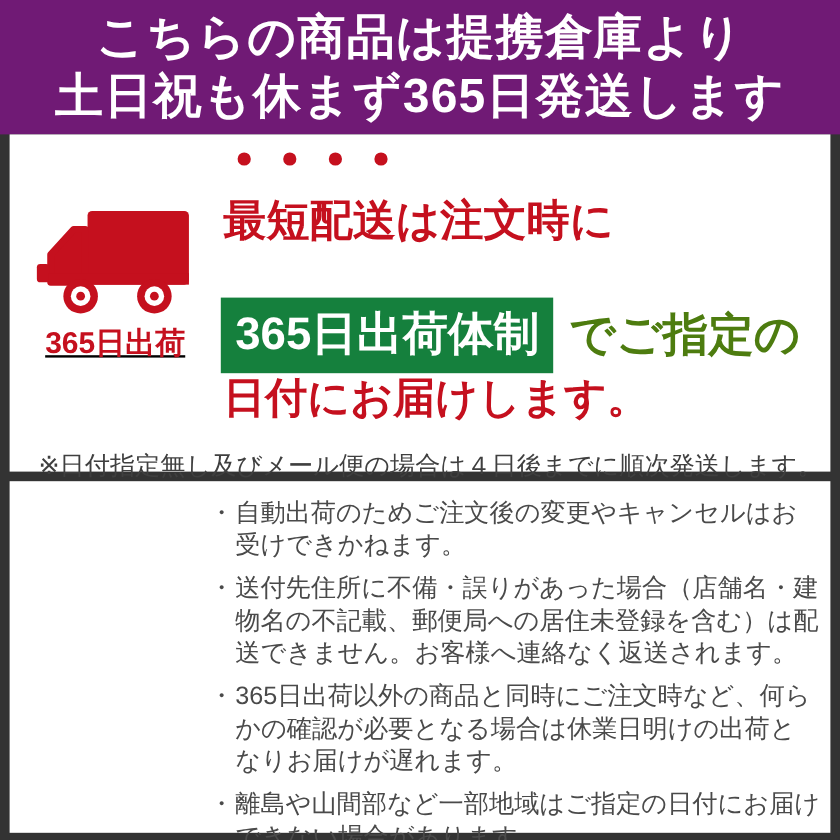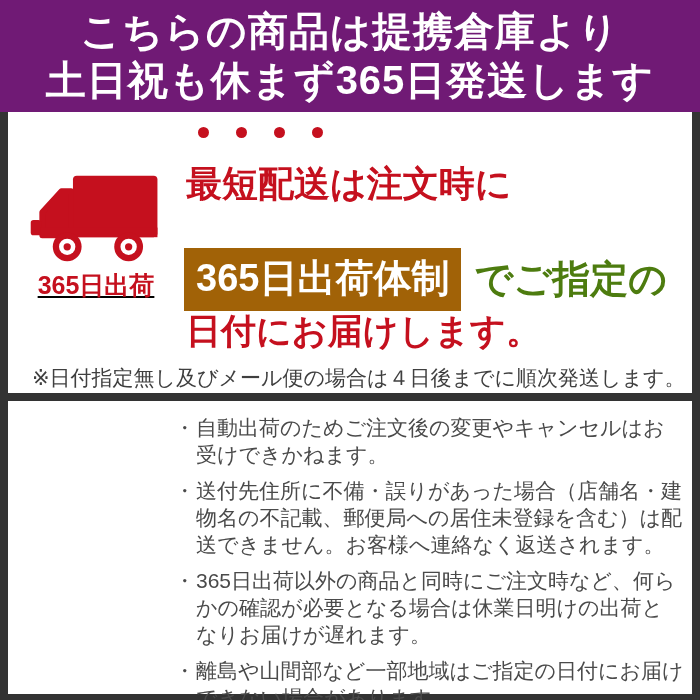--- a/index.html
+++ b/index.html
@@ -28,26 +28,26 @@
   .truck-wrap svg { display: block; margin: 0 auto; }
   .truck-label { color: #c5101e; font-weight: bold; font-size: 25px; margin-top: 3px; white-space: nowrap; }
 
   .dots { position: absolute; left: 190px; top: 15px; display: flex; }
   .dot { width: 11px; height: 11px; border-radius: 50%; background: #c5101e; margin-right: 27px; }
 
   .ship-h1 { position: absolute; left: 178px; top: 28px;  color: #c5101e; font-weight: bold; font-size: 36px; white-space: nowrap; margin-top: 20px; }
   .ship-h2 { position: absolute; left: 178px; top: 74px;  color: #c5101e; font-weight: bold; font-size: 36px; white-space: nowrap; }
 
   .box-row { position: absolute; left: 176px; top: 136px; display: flex; align-items: center; white-space: nowrap; }
-  .highlight { background: #a16207; color: #ffffff; font-weight: bold; font-size: 38px; padding: 5px 12px 7px 12px; }
+  .highlight { background: #15803d; color: #ffffff; font-weight: bold; font-size: 38px; padding: 5px 12px 7px 12px; }
   .after-highlight { color: #4d7c0f; font-weight: bold; font-size: 38px; margin-left: 13px; }
 
   .ship-h3 { position: absolute; left: 178px; top: 196px; color: #c5101e; font-weight: bold; font-size: 35px; white-space: nowrap; }
 
-  .ship-note { position: absolute; left: 24px; top: 252px; color: #3f3f3f; font-size: 21px; white-space: nowrap; }
+  .ship-note { position: absolute; left: 24px; top: 262px; color: #3f3f3f; font-size: 21px; white-space: nowrap; }
 
   
   .warn-wrap { position: absolute; left: 26px; top: 62px; width: 138px; text-align: center; }
   .warn-wrap svg { display: block; margin: 0 auto; }
   .warn-label { color: #c5101e; font-weight: bold; font-size: 35px; margin-top: 12px; white-space: nowrap; letter-spacing: 2px; }
 
   .bullets { position: absolute; left: 166px; top: 13px; right: 8px; }
   .bullet-item { display: flex; color: #4a4a4a; font-size: 21px; line-height: 27px; margin-bottom: 9px; }
   .bullet-marker { flex: 0 0 22px; }
   .bullet-text { flex: 1; }

